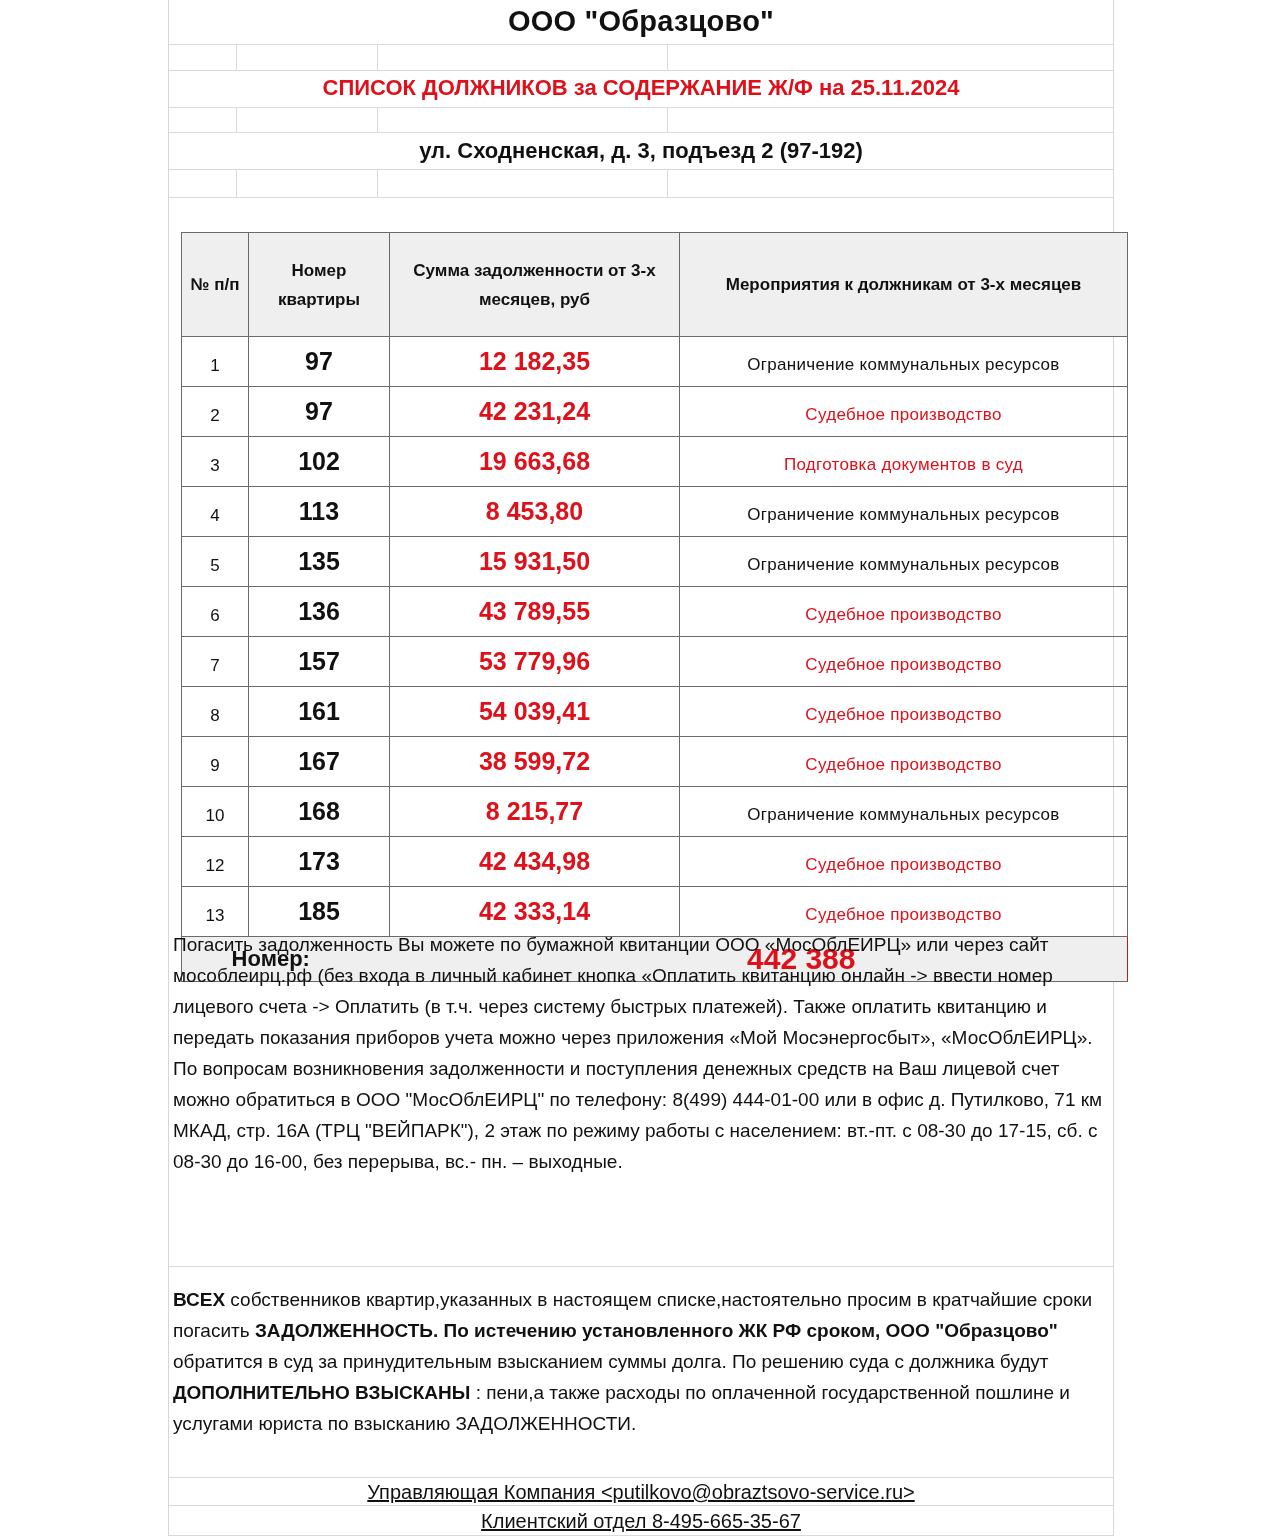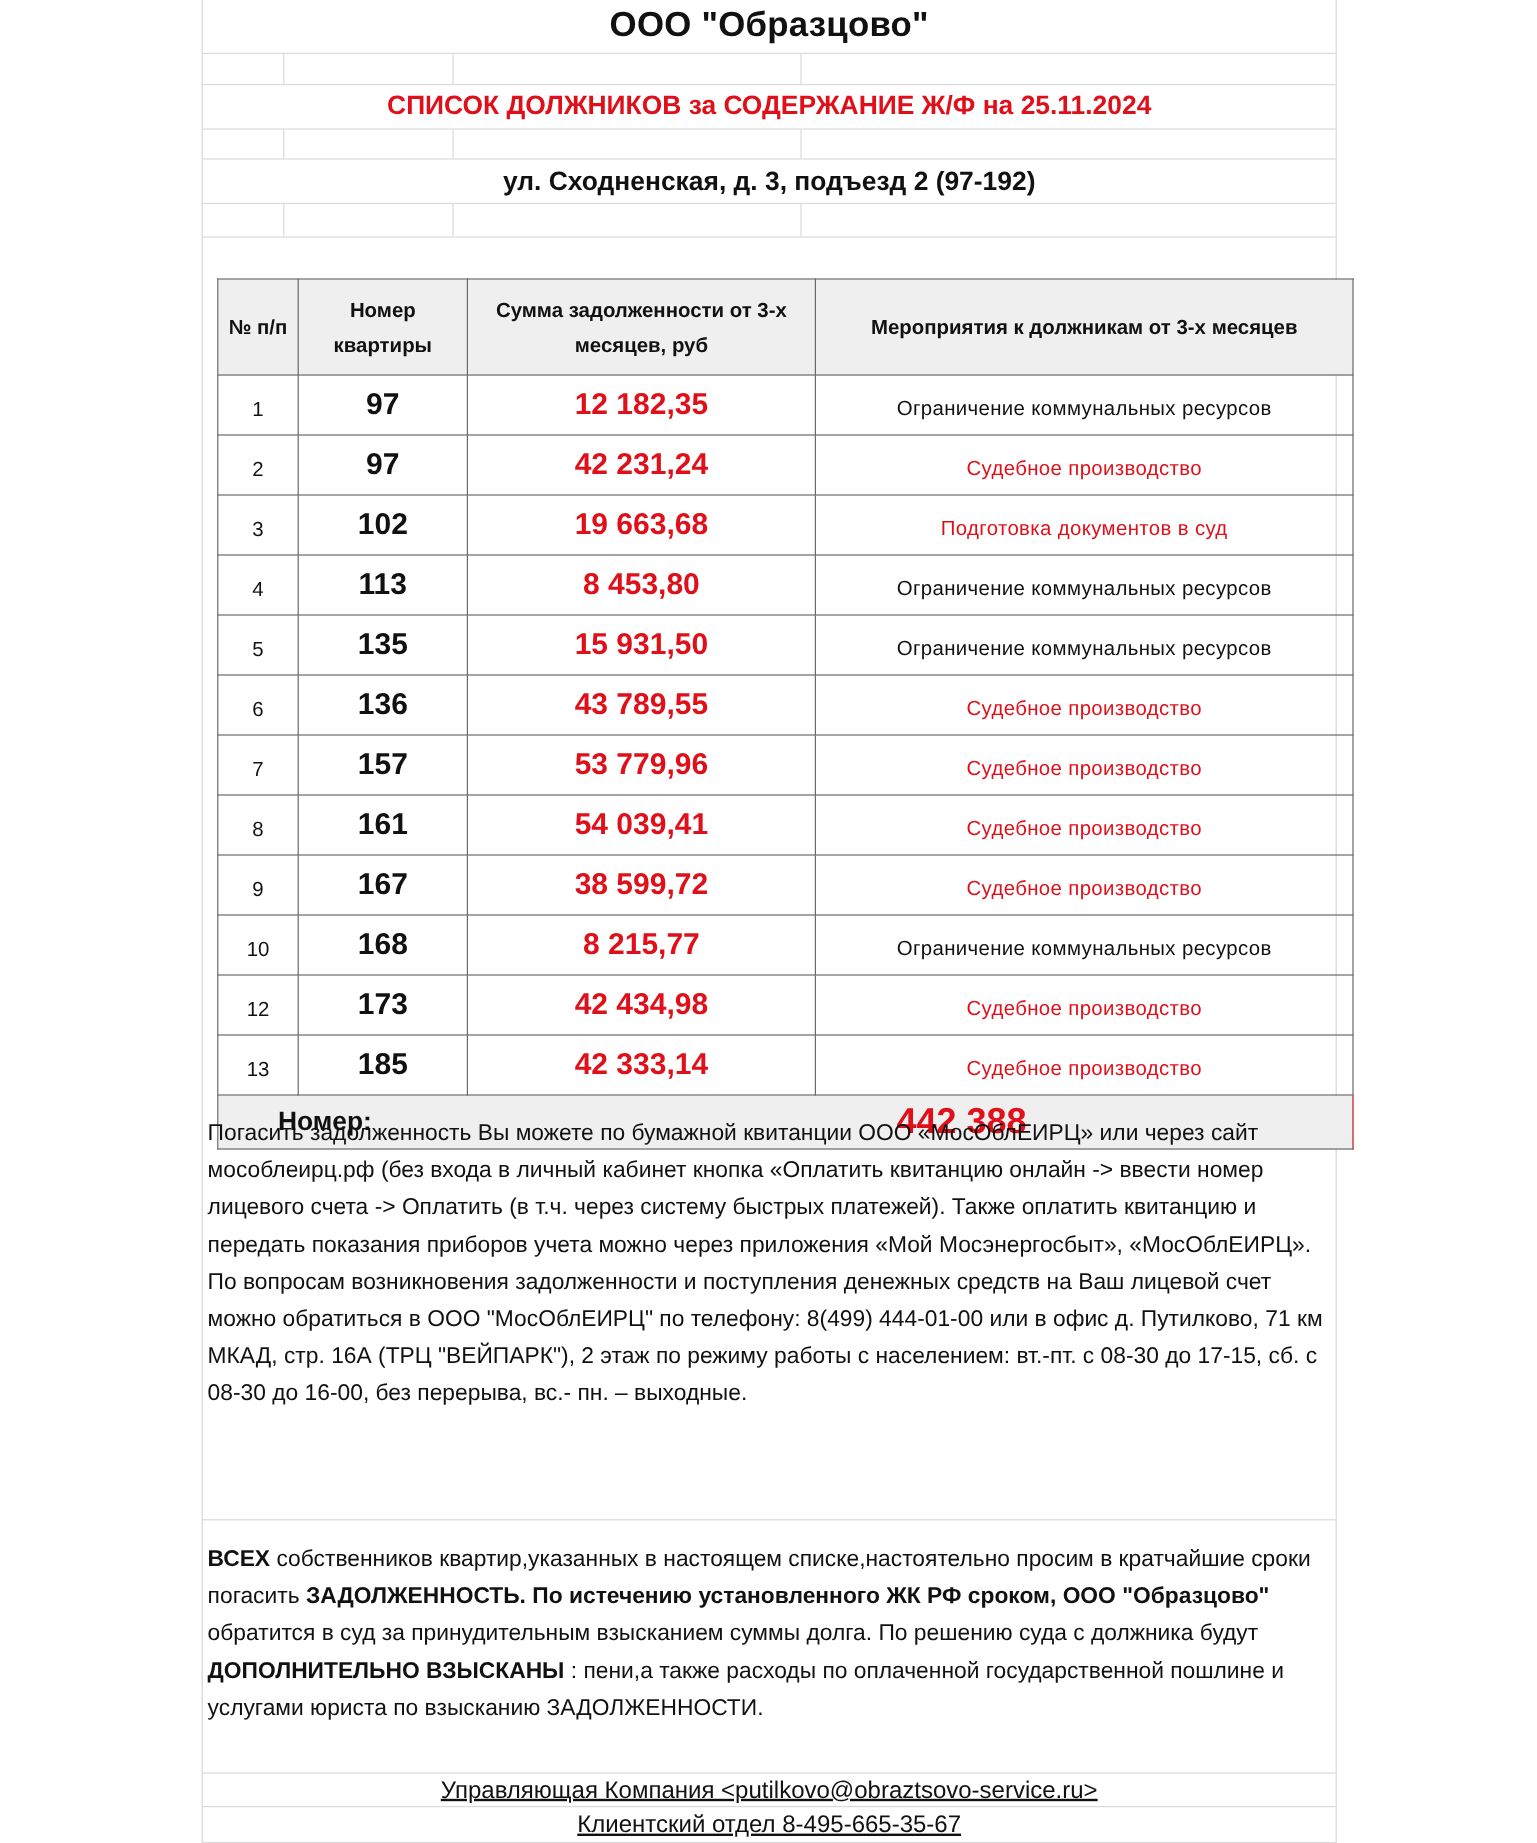--- a/index.html
+++ b/index.html
@@ -74,21 +74,21 @@
     <colgroup>
       <col style="width:67px">
         <col style="width:141px">
         <col style="width:290px">
         <col style="width:448px">
     </colgroup>
     <thead>
       <tr>
         <th>№ п/п</th>
         <th style="padding:0 22px;">Номер квартиры</th>
-        <th style="padding:0 4px;">Сумма  задолженности от  3-х месяцев, руб</th>
+        <th style="padding:12px 4px;">Сумма  задолженности от  3-х месяцев, руб</th>
         <th>Мероприятия к должникам от 3-х месяцев</th>
       </tr>
     </thead>
     <tbody id="rows">
         <tr>
           <td class="num">1</td>
           <td class="apt">97</td>
           <td class="amt">12 182,35</td>
           <td class="act">Ограничение  коммунальных  ресурсов</td>
         </tr>

